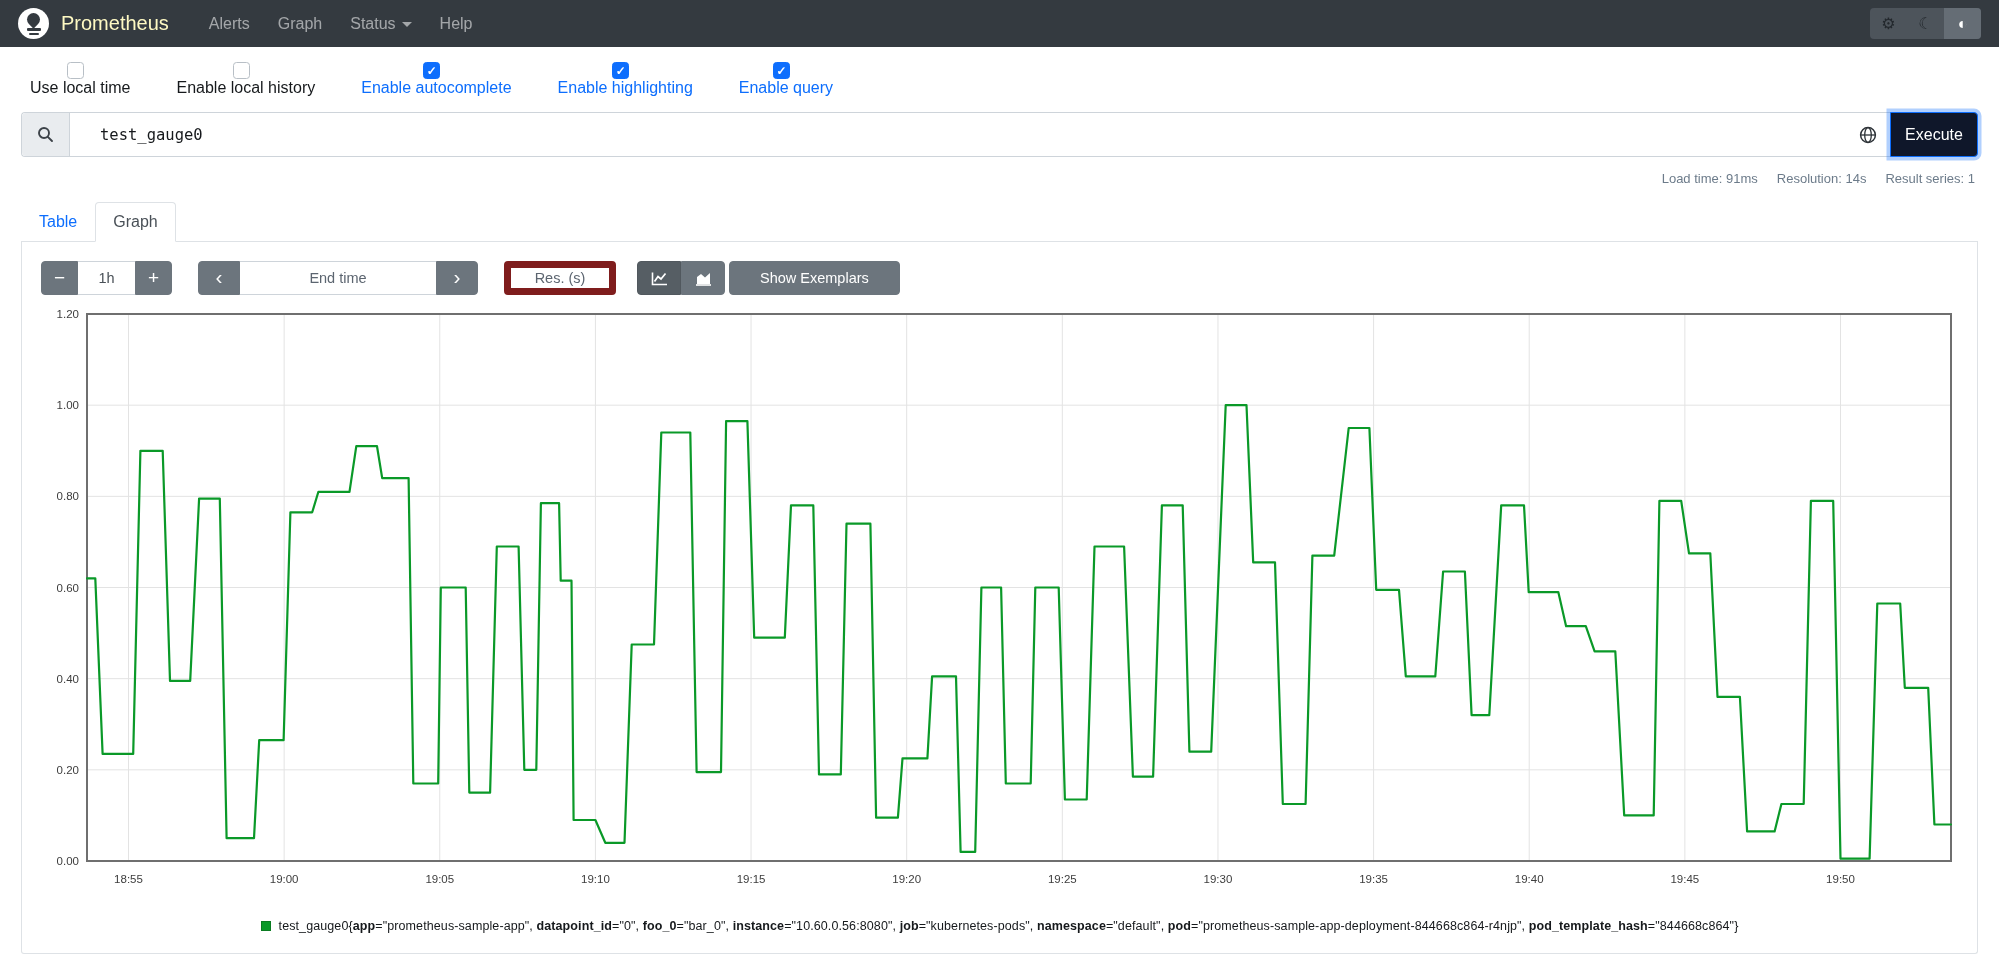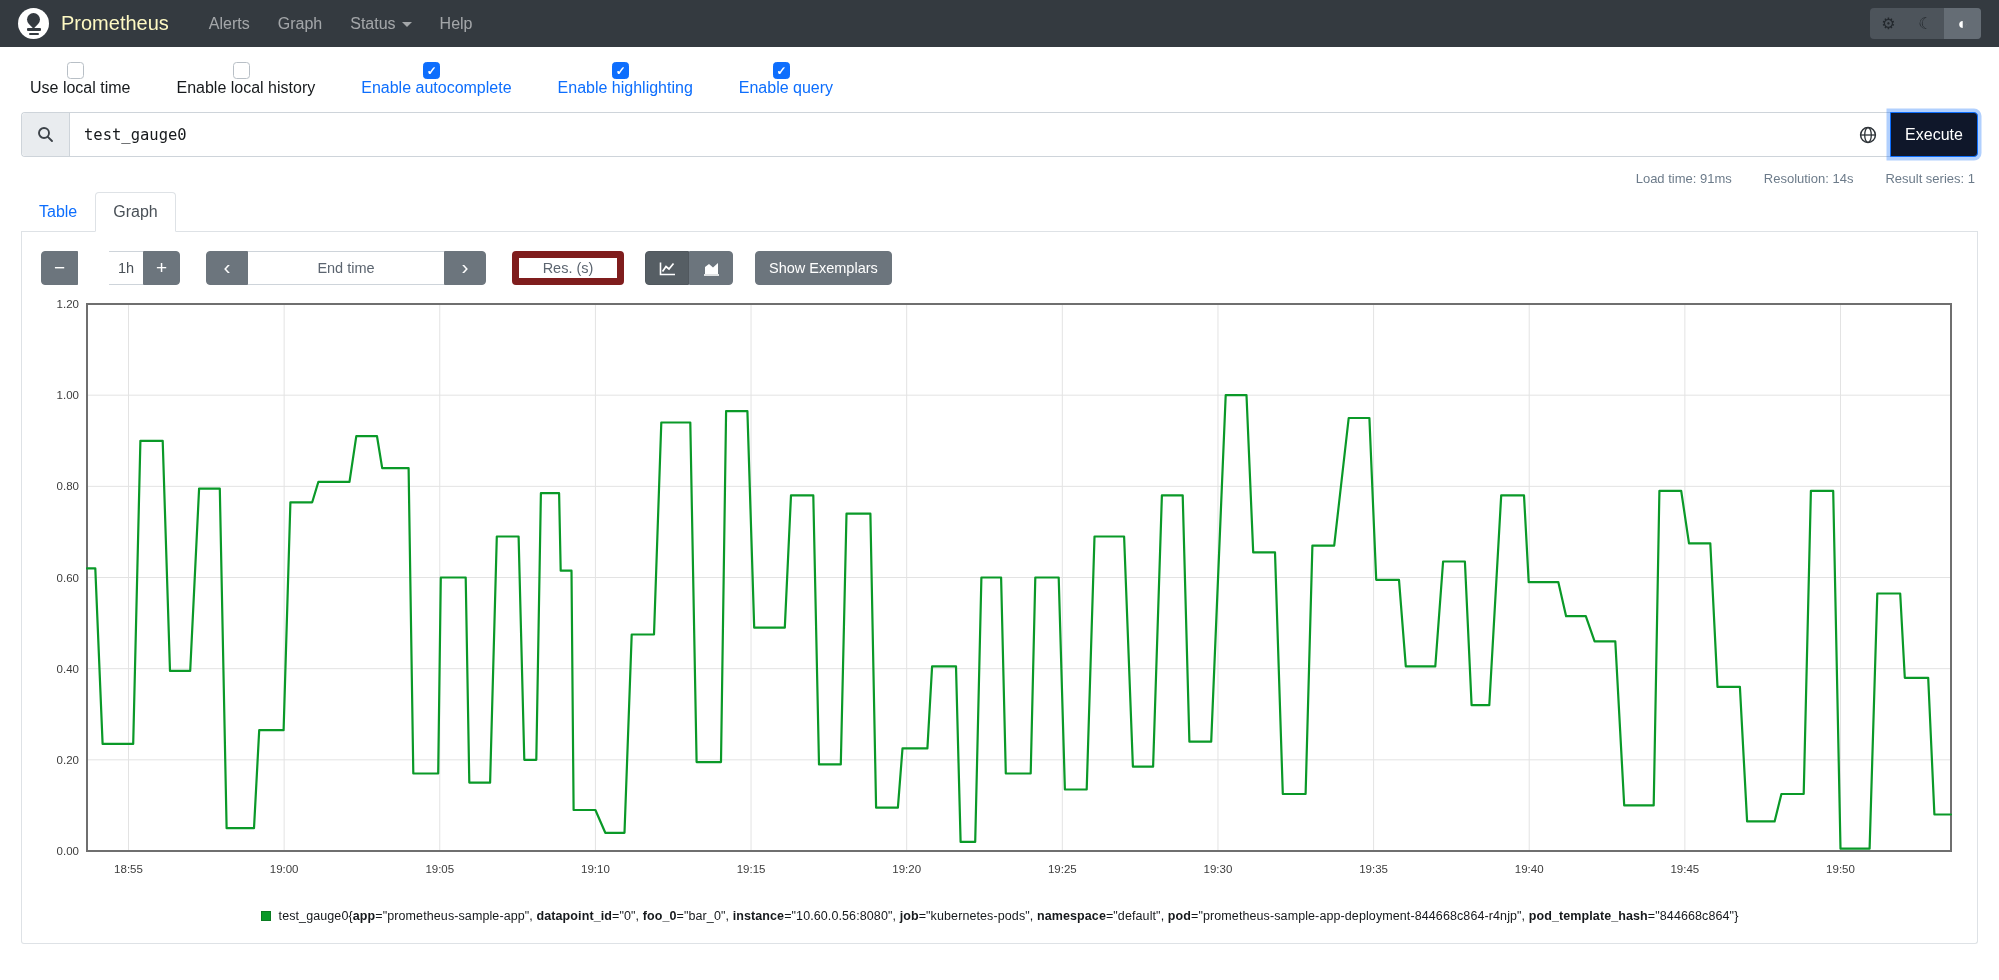--- a/index.html
+++ b/index.html
@@ -32,57 +32,57 @@
   .opt.checked .check { display:block; }
   .opt .lbl { margin-left:9px; font-size:16px; color:#16191c; }
   .opt.checked .lbl { color:#0d6efd; }
 
   
   .query-row { display:flex; margin:2px 21px 0; }
   .input-group { display:flex; flex:1; border:1px solid #ced4da; border-radius:4px 0 0 4px; border-right:none; height:45px; background:#fff; }
   .search-addon { width:48px; background:#e9ecef; border-right:1px solid #ced4da; border-radius:4px 0 0 4px;
     display:flex; align-items:center; justify-content:center; }
   .query-input { flex:1; border:none; outline:none; font-family:"DejaVu Sans Mono", monospace;
-    font-size:15.5px; color:#16191c; padding:0 14px; background:transparent; }
+    font-size:15.5px; color:#16191c; padding:0 30px; background:transparent; }
   .globe-btn { width:44px; background:transparent; border:none; display:flex; align-items:center; justify-content:center; cursor:pointer; }
   .execute-btn { width:88px; height:45px; background:#0f172a; color:#fff; font-size:16px; border:1px solid #0d6efd;
     border-radius:0 4px 4px 0; cursor:pointer; box-shadow:0 0 0 3.5px rgba(13,110,253,.32); font-family:inherit; }
 
   
-  .stats-row { display:flex; justify-content:flex-end; gap:32px; margin:14px 24px 6px; }
+  .stats-row { display:flex; justify-content:flex-end; gap:19px; margin:14px 24px 16px; }
   .stats-row span { font-size:13px; color:#6c7b8a; }
 
   
   .tabs { display:flex; margin:6px 21px 0; border-bottom:1px solid #dee2e6; }
   .tab { padding:10px 17px; font-size:16px; border:1px solid transparent; border-radius:4px 4px 0 0;
     margin-bottom:-1px; cursor:pointer; text-decoration:none; }
   .tab.inactive { color:#0d6efd; }
   .tab.active { color:#495057; background:#fff; border-color:#dee2e6 #dee2e6 #fff; }
   .panel { margin:0 21px; border:1px solid #dee2e6; border-top:none; border-radius:0 0 3px 3px; padding:13px 13px 10px; }
 
   
   .controls { display:flex; align-items:center; margin:6px 0 12px 6px; }
   .btn-gray { background:#6c757d; border:1px solid #6c757d; color:#fff; cursor:pointer;
     height:34px; display:flex; align-items:center; justify-content:center; font-family:inherit; }
   .grp { display:flex; height:34px; }
   .grp .btn-gray:first-child { border-radius:4px 0 0 4px; }
   .grp .btn-gray:last-child { border-radius:0 4px 4px 0; }
   .grp input { border:1px solid #ced4da; border-left:none; border-right:none; text-align:center;
     font-size:14.5px; color:#495057; outline:none; font-family:inherit; }
   .minus-plus { width:37px; font-size:19px; }
-  .range-inp { width:34px;margin-left:31px; }
+  .range-inp { width:57px; }
   .chev { width:42px; font-size:21px; padding-bottom:3px; }
   .endtime-inp { width:196px; }
   .endtime-inp::placeholder, .res-inp::placeholder { color:#5c6570; opacity:1; }
   .res-inp { width:112px; height:34px; border:7px solid #7f1d1d; border-radius:4px; text-align:center;
     font-size:14.5px; outline:none; margin-left:26px; font-family:inherit; }
   .toggle-grp { margin-left:21px; }
   .toggle-grp .btn-gray { width:44px; }
   .toggle-grp .btn-gray.pressed { background:#565e64; border-color:#51585e; }
-  .exemplars-btn { margin-left:22px; border-radius:4px; padding:0 13px; font-size:14.5px; }
+  .exemplars-btn { margin-left:4px; border-radius:4px; padding:0 30px; font-size:14.5px; }
 
   
   .chart-wrap { margin-top:4px; }
   .legend { display:flex; justify-content:center; align-items:center; margin:16px 0 10px; }
   .legend-swatch { width:10px; height:10px; background:#0a9928; border:1.5px solid #0b7c22; margin-right:8px; flex:0 0 auto; }
   .legend-text { font-size:12.5px; color:#16191c; letter-spacing:0.1px; }
   .legend-text b { font-weight:bold; }
 </style>
 </head>
 <body>

